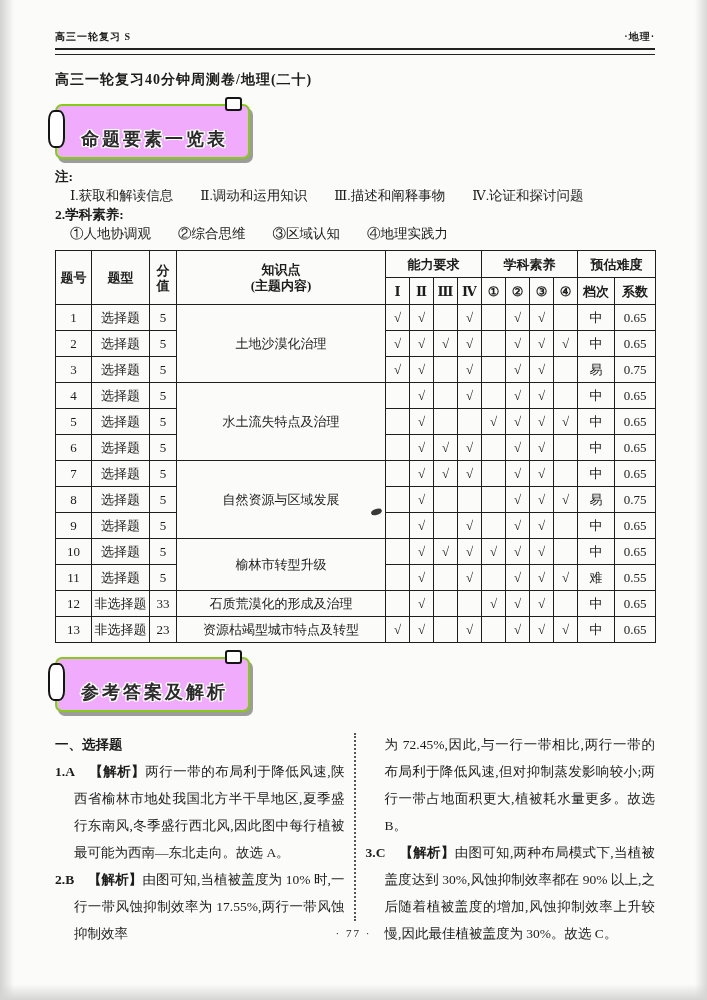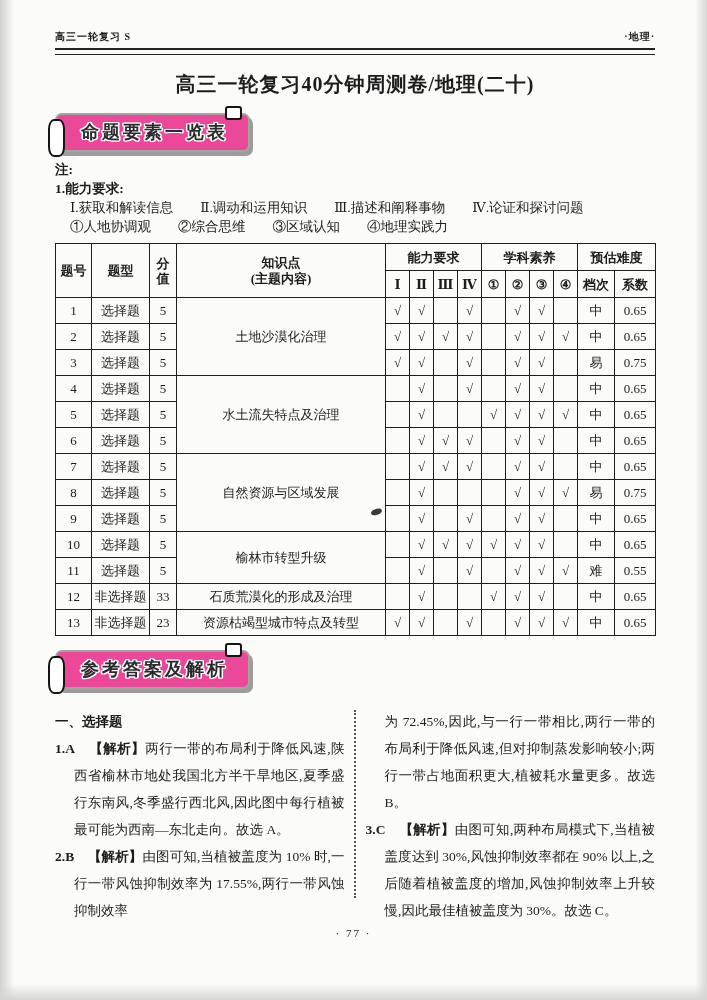--- a/index.html
+++ b/index.html
@@ -13,26 +13,26 @@
   .scan-edge.left{left:0;top:0;width:14px;height:100%;background:linear-gradient(to right,#d2d2d0,rgba(255,255,255,0));}
   .scan-edge.right{right:0;top:0;width:12px;height:100%;background:linear-gradient(to left,#d8d8d6,rgba(255,255,255,0));}
   .scan-edge.bottom{left:0;bottom:0;width:100%;height:16px;background:linear-gradient(to top,#d5d5d3,rgba(255,255,255,0));}
 
   .content{position:absolute;left:55px;top:30px;width:600px;}
 
   
   .pg-header{display:flex;justify-content:space-between;align-items:flex-end;font-size:10px;font-weight:bold;letter-spacing:1px;}
   .header-rule{margin-top:4px;height:4px;border-top:2.5px solid #222;border-bottom:1px solid #222;}
 
-  .title{margin:16px 0 0 0;text-align:center;font-size:20px;font-weight:bold;letter-spacing:1px;}
+  .title{margin:16px 0 0 0;font-size:14px;font-weight:bold;letter-spacing:1px;}
 
   
   .banner{position:relative;display:inline-block;margin-top:15px;
-    background:#ec4899;border:2px solid #a3a3a3;border-radius:7px;
-    padding:5px 20px 6px 24px;box-shadow:3px 4px 0 rgba(40,40,40,.45);}
+    background:#f0abfc;border:2px solid #84cc16;border-radius:7px;
+    padding:21px 20px 6px 24px;box-shadow:3px 4px 0 rgba(40,40,40,.45);}
   .banner-text{font-size:18px;font-weight:bold;letter-spacing:3px;color:#2b2b2b;
     text-shadow:-1.3px -1.3px 0 #fff,1.3px -1.3px 0 #fff,-1.3px 1.3px 0 #fff,1.3px 1.3px 0 #fff,0 -1.4px 0 #fff,0 1.4px 0 #fff,-1.4px 0 0 #fff,1.4px 0 0 #fff;}
   .banner .curl{position:absolute;left:-9px;top:4px;width:13px;height:34px;background:#fff;border:2px solid #141414;border-radius:6px/10px;}
   .banner .flag{position:absolute;right:6px;top:-9px;width:13px;height:10px;background:#fff;border:2px solid #141414;border-radius:3px;}
 
   
   .notes{margin-top:8px;font-size:13.5px;line-height:19px;}
   .notes .bold{font-weight:bold;}
   .notes .indent{padding-left:15px;}
 
@@ -82,22 +82,22 @@
   <div>
     <div class="banner">
       <span class="curl"></span>
       <span class="flag"></span>
       <span class="banner-text">命题要素一览表</span>
     </div>
   </div>
 
   <div class="notes">
     <div class="bold">注:</div>
-    <div class="bold">1.能力要求:</div>
     <div class="indent">Ⅰ.获取和解读信息　　Ⅱ.调动和运用知识　　Ⅲ.描述和阐释事物　　Ⅳ.论证和探讨问题</div>
+    <div class="bold">2.学科素养:</div>
     <div class="indent">①人地协调观　　②综合思维　　③区域认知　　④地理实践力</div>
   </div>
 
   <table class="blueprint">
     <colgroup>
       <col class="c-qno">
         <col class="c-qtype">
         <col class="c-score">
         <col class="c-know">
       <col class="c-mark">

